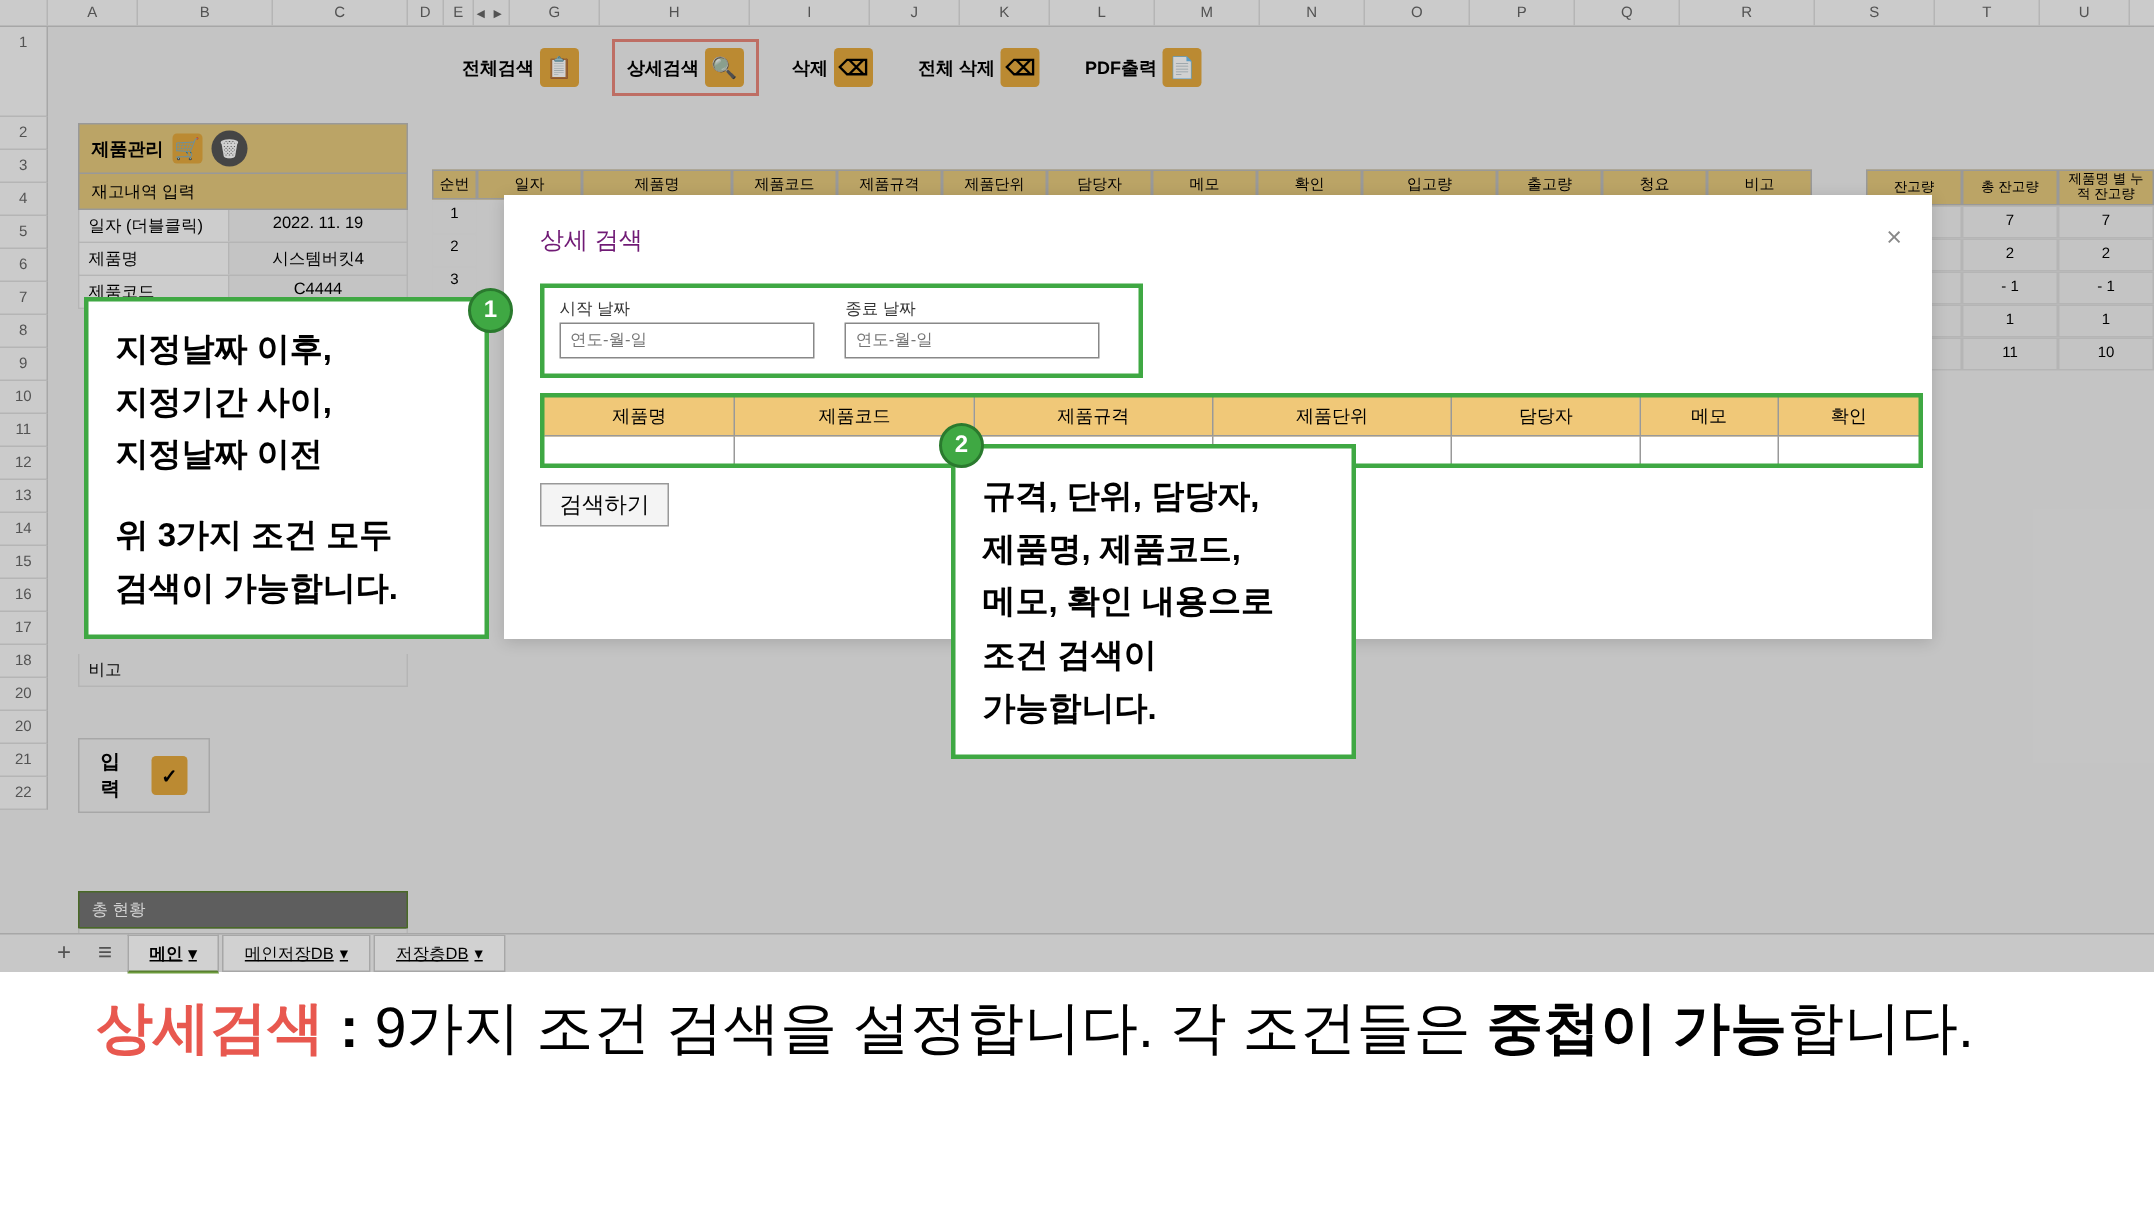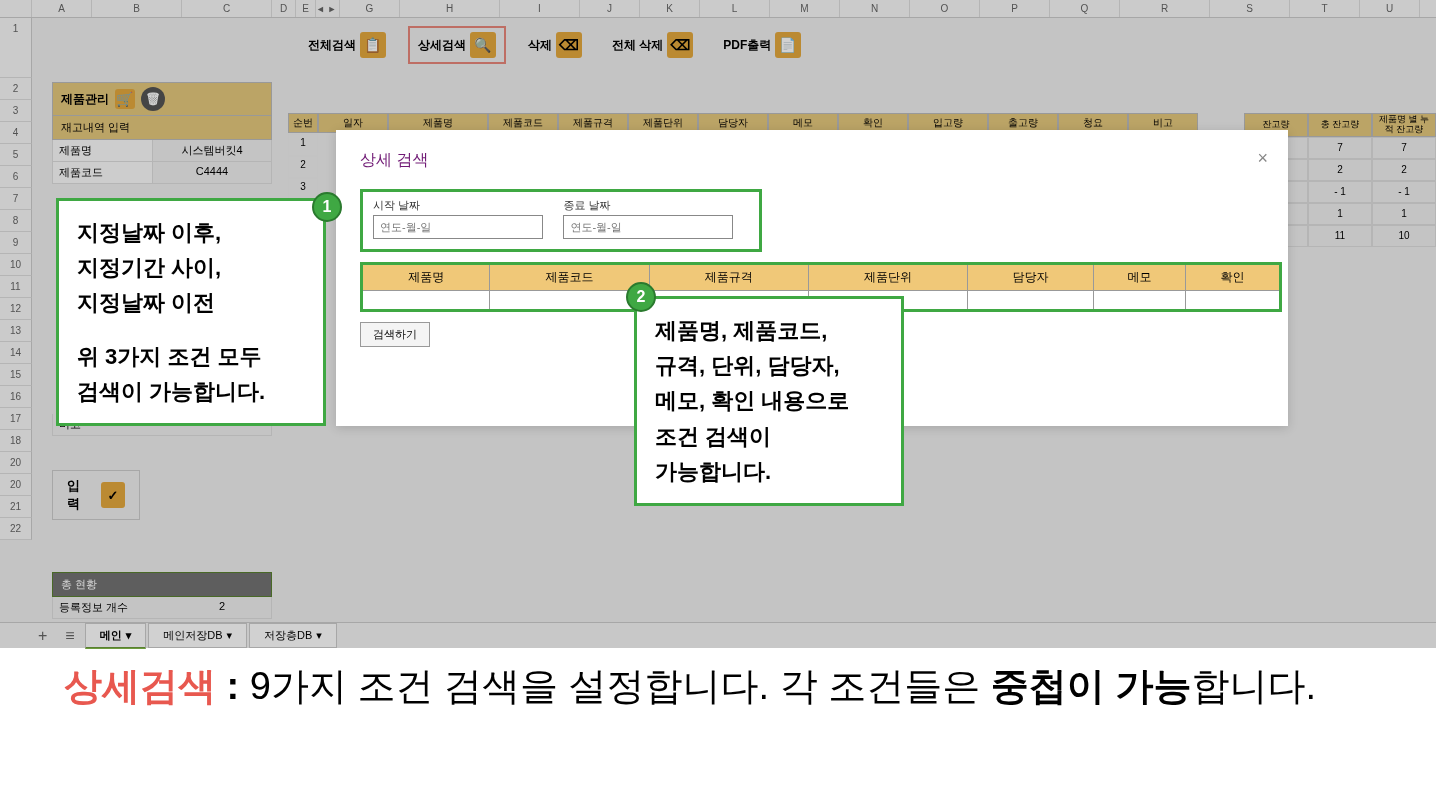--- a/index.html
+++ b/index.html
@@ -56,29 +56,29 @@
 .modal-close { position: absolute; top: 18px; right: 20px; font-size: 18px; color: #888; cursor: pointer; }
 .date-box { border: 3px solid #3fa843; display: inline-block; padding: 6px 10px 10px; position: relative; }
 .date-group { display: inline-block; margin-right: 16px; }
 .date-label { font-size: 11px; color: #333; display: block; margin-bottom: 2px; }
 .date-input { width: 170px; height: 24px; border: 1px solid #888; font-size: 11px; padding: 2px 6px; }
 .date-input::after { content: '📅'; }
 
 .filter-table { border: 3px solid #3fa843; width: 922px; margin-top: 10px; border-collapse: collapse; }
 .filter-table th { background: #f0c878; border: 1px solid #999; padding: 4px; font-size: 12px; font-weight: normal; }
 .filter-table td { border: 1px solid #999; height: 20px; }
-.search-btn { margin-top: 10px; padding: 4px 12px; font-size: 11px; border: 1px solid #999; background: #f4f4f4; cursor: pointer; }
+.search-btn { margin-top: 10px; padding: 4px 12px; font-size: 15px; border: 1px solid #999; background: #f4f4f4; cursor: pointer; }
 
 
 .annot-badge { position: absolute; width: 30px; height: 30px; background: #3fa843; border-radius: 50%; color: #fff; font-weight: bold; font-size: 16px; display: flex; align-items: center; justify-content: center; z-index: 20; border: 2px solid #2a7a2e; }
 .annot-box { position: absolute; background: #fff; border: 3px solid #3fa843; padding: 14px 18px; font-size: 22px; font-weight: bold; line-height: 1.6; z-index: 15; }
 
 
 .sheet-tabs { position: absolute; top: 622px; left: 0; width: 1436px; height: 26px; background: #f4f4f4; border-top: 1px solid #ccc; display: flex; align-items: center; padding-left: 30px; font-size: 11px; gap: 2px; }
-.stab { padding: 4px 14px; border: 1px solid #ccc; background: #fff; cursor: pointer; display: flex; align-items: center; gap: 4px; }
+.stab { padding: 4px 14px; border: 1px solid #ccc; background: #fff; cursor: pointer; display: flex; align-items: center; gap: 4px; text-decoration: underline; }
 .stab.active { background: #fff; border-bottom: 2px solid #6d9c3c; font-weight: bold; }
 .stab-add { padding: 4px 8px; font-size: 16px; color: #666; cursor: pointer; }
 
 
 .caption { position: absolute; top: 660px; left: 64px; right: 60px; font-size: 38px; font-weight: bold; line-height: 1.4; }
 .caption .red { color: #e8584f; }
 
 
 .grid-rows { position: absolute; top: 134px; left: 288px; font-size: 10px; }
 .gr { display: flex; height: 22px; }
@@ -166,20 +166,24 @@
   </div>
 
   <div class="left-panel">
     <div class="lp-header">
       <span>제품관리</span>
       <span class="tbtn-icon" style="width:20px;height:20px">🛒</span>
       <span class="circ">🗑</span>
     </div>
     <div class="lp-subheader">재고내역 입력</div>
     <div class="lp-row">
+      <div class="lp-label">일자 (더블클릭)</div>
+      <div class="lp-value">2022. 11. 19</div>
+    </div>
+    <div class="lp-row">
       <div class="lp-label">제품명</div>
       <div class="lp-value">시스템버킷4</div>
     </div>
     <div class="lp-row">
       <div class="lp-label">제품코드</div>
       <div class="lp-value">C4444</div>
     </div>
     <div class="lp-remark">비고</div>
     <div class="lp-input-btn">
       <span>입력</span>
@@ -197,21 +201,21 @@
   <div class="grid-header">
     <div class="gh-cell" style="width:30px">순번</div>
     <div class="gh-cell" style="width:70px">일자</div>
     <div class="gh-cell" style="width:100px">제품명</div>
     <div class="gh-cell" style="width:70px">제품코드</div>
     <div class="gh-cell" style="width:70px">제품규격</div>
     <div class="gh-cell" style="width:70px">제품단위</div>
     <div class="gh-cell" style="width:70px">담당자</div>
     <div class="gh-cell" style="width:70px">메모</div>
     <div class="gh-cell" style="width:70px">확인</div>
-    <div class="gh-cell" style="width:80px">입고량</div>
+    <div class="gh-cell" style="width:90px">입고량</div>
     <div class="gh-cell" style="width:70px">출고량</div>
     <div class="gh-cell" style="width:70px">청요</div>
     <div class="gh-cell" style="width:70px">비고</div>
   </div>
   <div class="grid-rows">
     <div class="gr">
         <div class="gr-c">1</div>
       </div>
     <div class="gr">
         <div class="gr-c">2</div>
@@ -321,22 +325,22 @@
 <div class="annot-box" style="top:198px; left:56px; width:270px">
   <div>지정날짜 이후,</div>
   <div>지정기간 사이,</div>
   <div>지정날짜 이전</div>
   <div style="height:18px"></div>
   <div>위 3가지 조건 모두</div>
   <div>검색이 가능합니다.</div>
 </div>
 
 <div class="annot-box" style="top:296px; left:634px; width:270px">
+  <div>규격, 단위, 담당자,</div>
   <div>제품명, 제품코드,</div>
-  <div>규격, 단위, 담당자,</div>
   <div>메모, 확인 내용으로</div>
   <div>조건 검색이</div>
   <div>가능합니다.</div>
 </div>
 
 <div class="caption">
   <span class="red">상세검색</span><span> : </span><span style="font-weight:normal">9가지 조건 검색을 설정합니다. 각 조건들은 </span><span>중첩이 가능</span><span style="font-weight:normal">합니다.</span>
 </div>
 
 </body></html>

